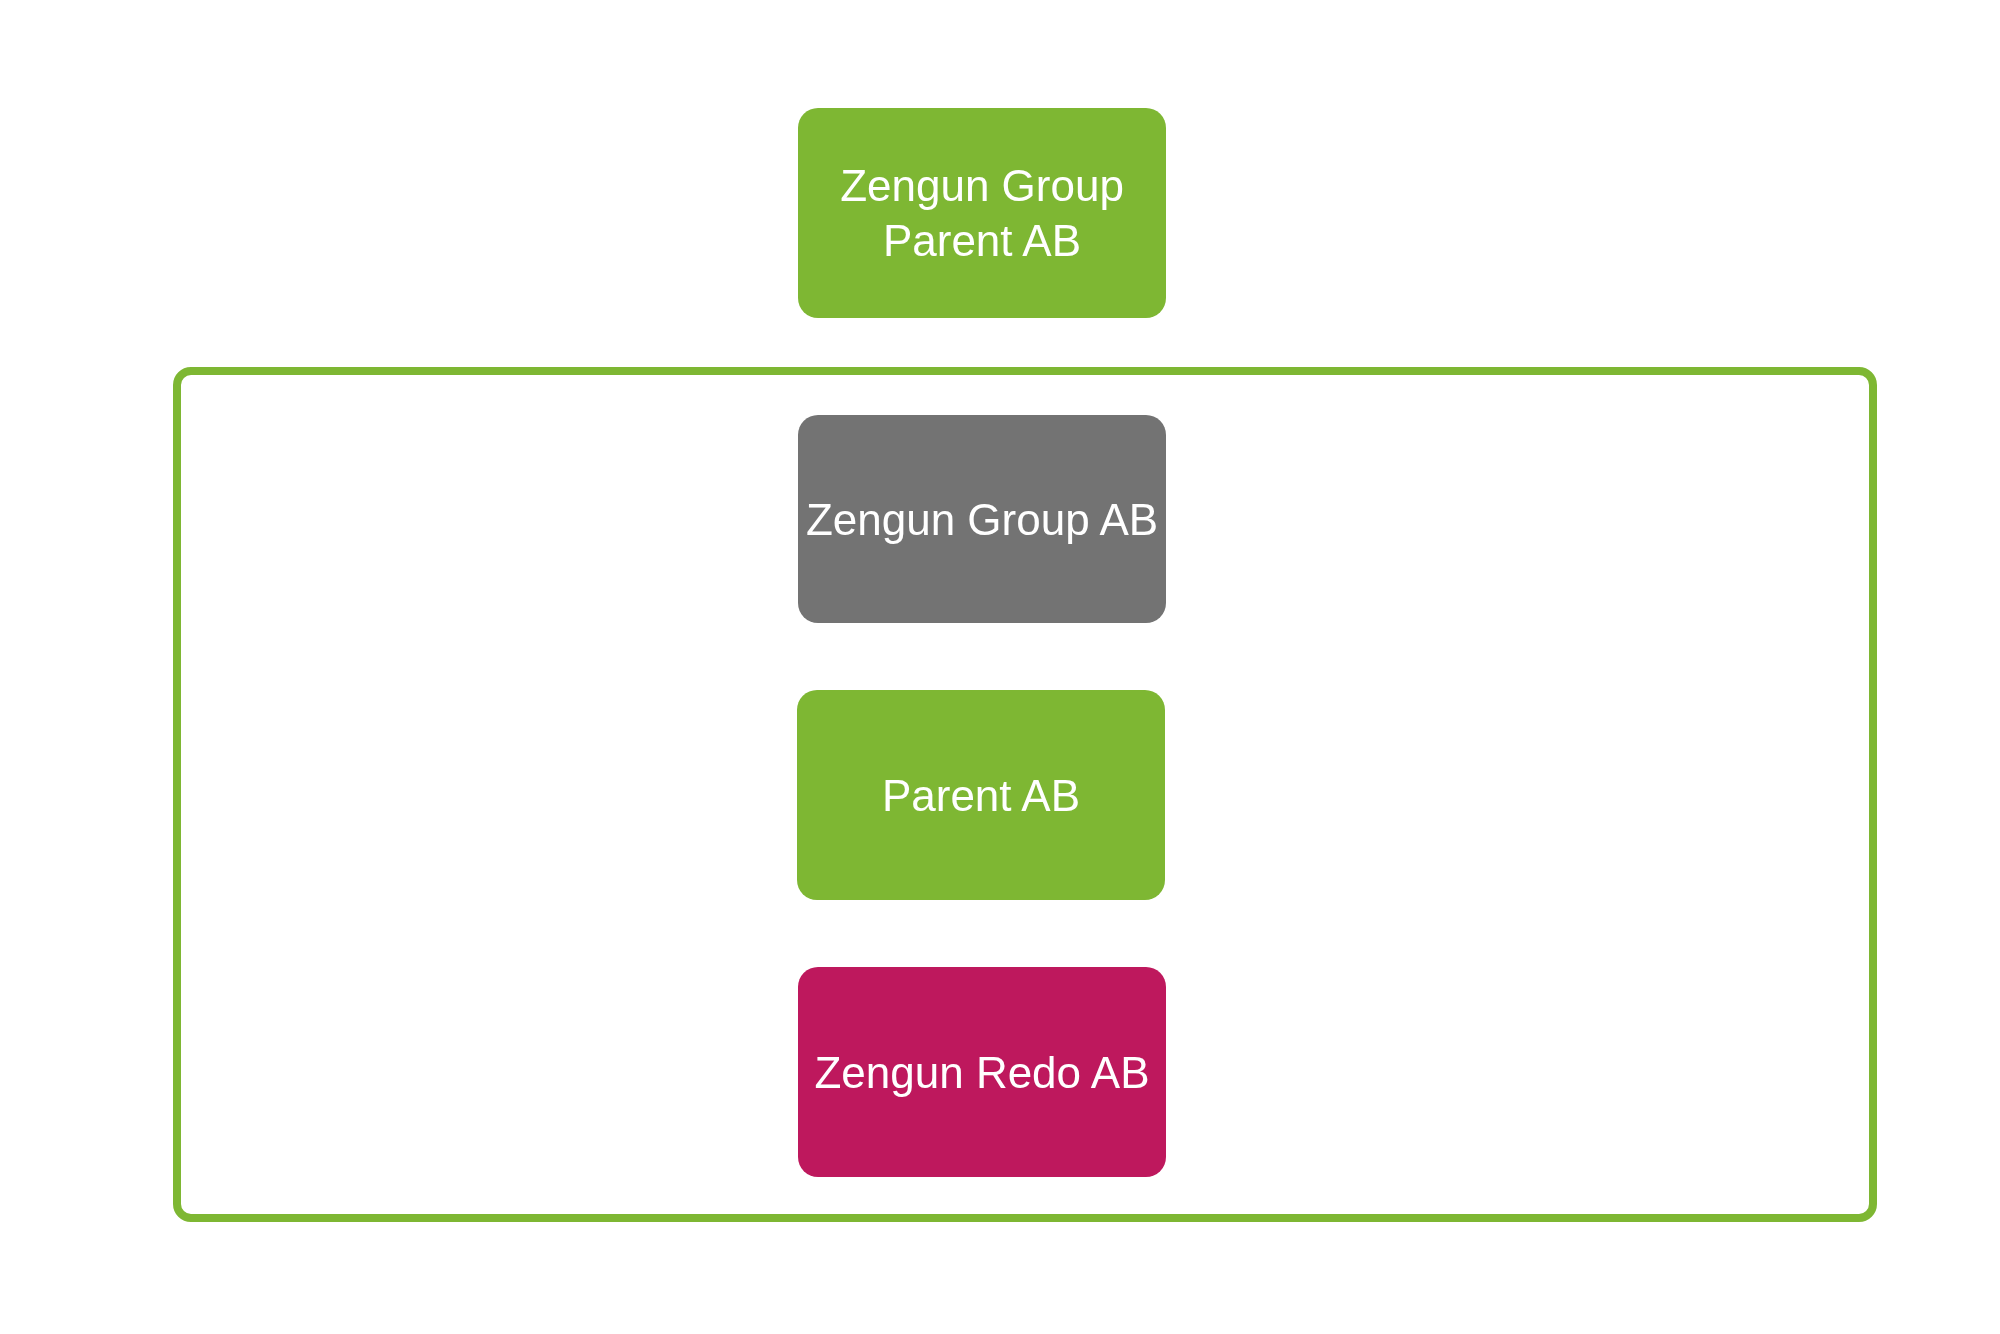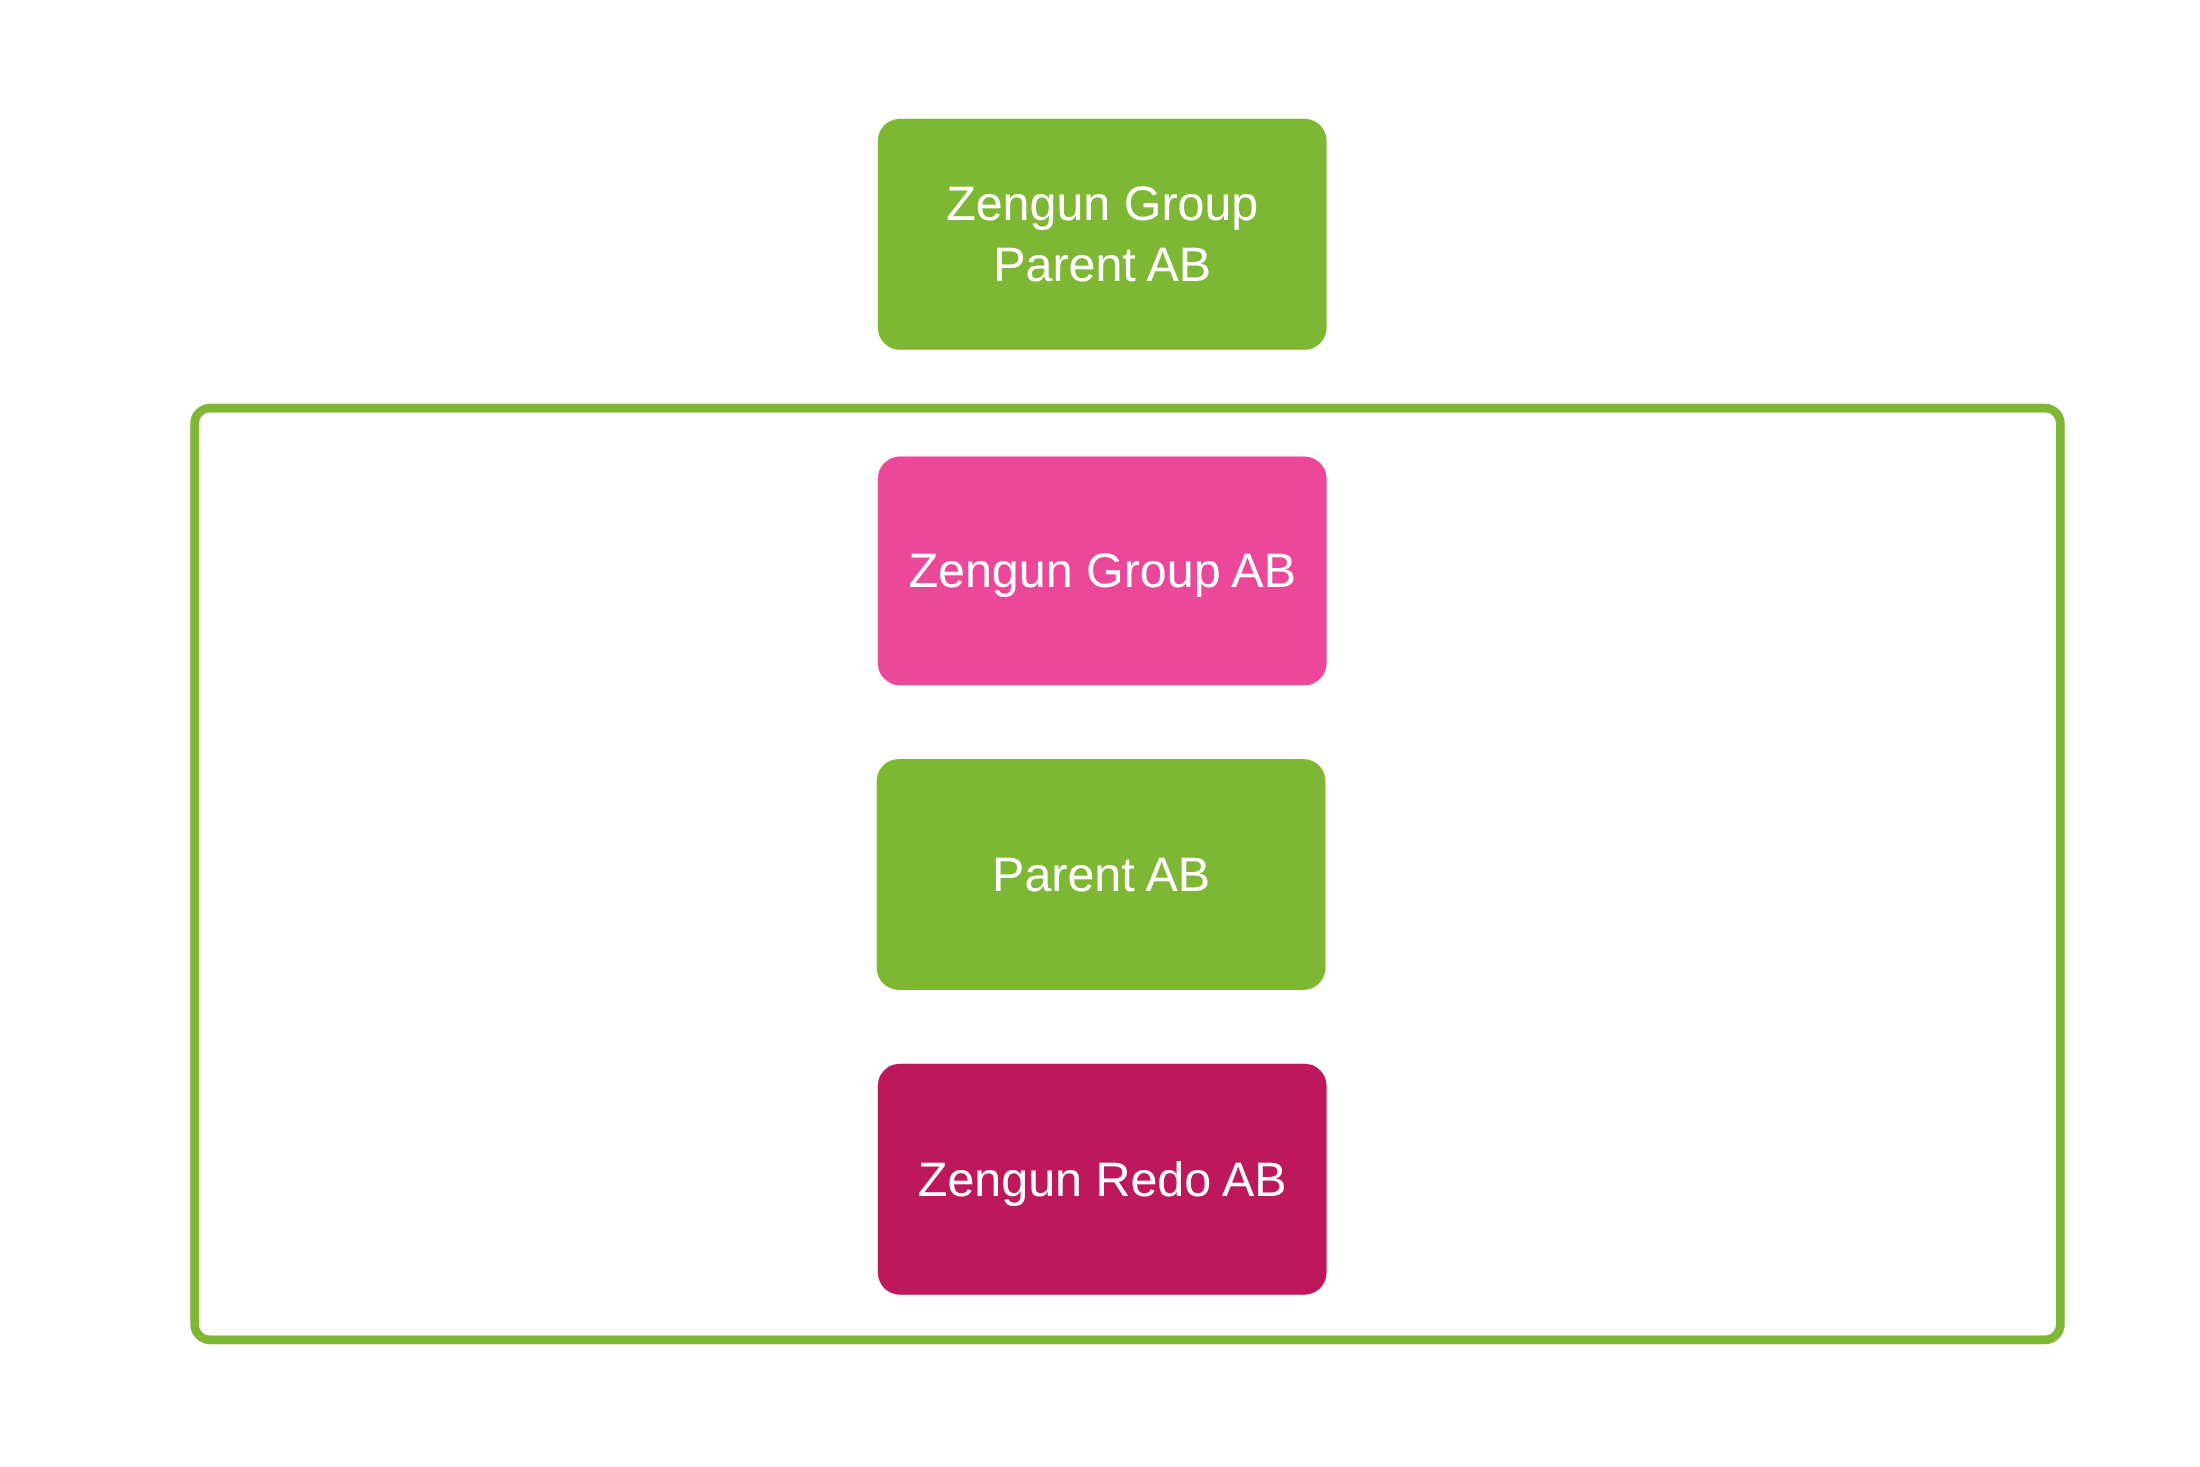--- a/index.html
+++ b/index.html
@@ -13,21 +13,21 @@
     position: relative;
     font-family: "Liberation Sans", sans-serif;
     overflow: hidden;
   }
   .canvas {
     position: absolute;
     inset: 0;
   }
   .node {
     position: absolute;
-    width: 408px;
+    width: 368px;
     height: 210px;
     border-radius: 20px;
     display: flex;
     align-items: center;
     justify-content: center;
     text-align: center;
     color: #ffffff;
     font-size: 44px;
     line-height: 1.25;
     white-space: pre-line;
@@ -73,20 +73,20 @@
 <body>
 
 <main class="canvas">
 
   <div class="node node-parent" style="background-color: rgb(126, 183, 51);">Zengun Group
 Parent AB</div>
 
   <section class="boundary" style="border-color: rgb(126, 183, 51);">
   </section>
 
-  <div class="node node-group" style="background-color: #ec4899;">Zengun Group AB</div>
+  <div class="node node-group" style="background-color: #737373;">Zengun Group AB</div>
 
   <div class="node node-zengun" style="background-color: rgb(126, 183, 51);">Parent AB</div>
 
   <div class="node node-redo" style="background-color: #be185d;">Zengun Redo AB</div>
 
 
 </main>
 
 </body></html>

